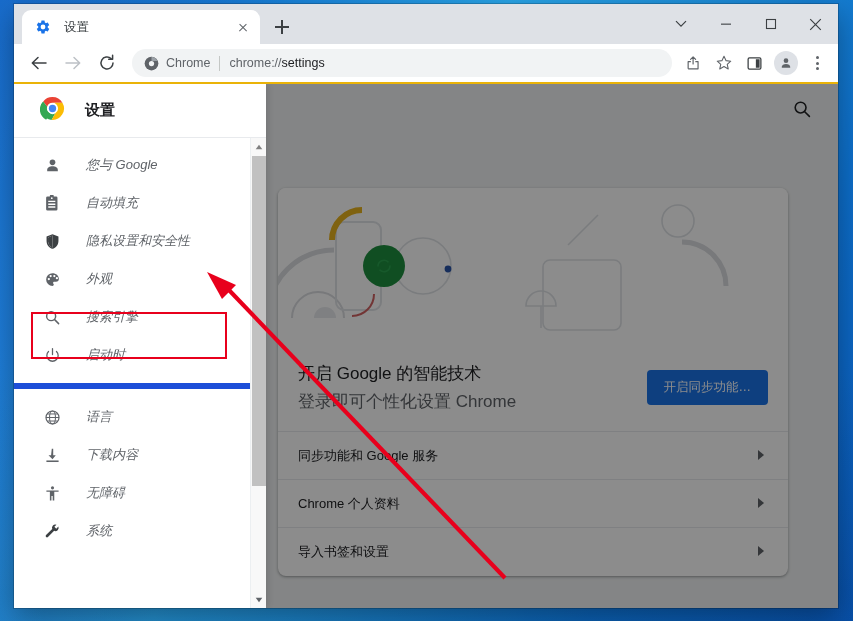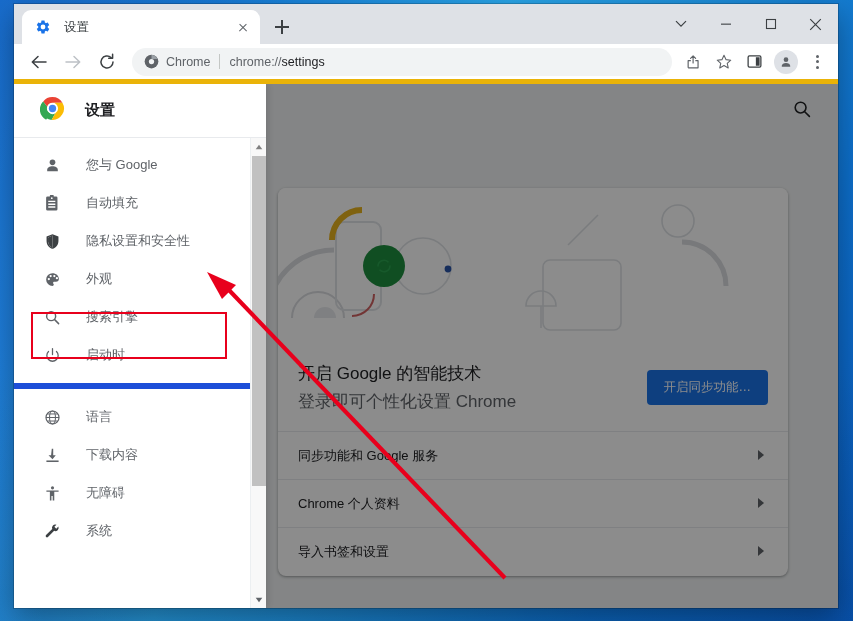--- a/index.html
+++ b/index.html
@@ -95,21 +95,21 @@
     display: flex; align-items: center; justify-content: center;
   }
   .wc svg { display: block; }
 
   
   .toolbar {
     height: 40px;
     background: #ffffff;
     display: flex; align-items: center;
     padding: 0 8px 0 10px;
-    border-bottom: 5px solid #eab308;
+    border-bottom: 2px solid #eab308;
   }
   .nav-btn {
     width: 30px; height: 30px;
     display: flex; align-items: center; justify-content: center;
     border-radius: 50%;
     flex: 0 0 30px;
     margin-right: 4px;
   }
   .omnibox {
     flex: 1 1 auto;
@@ -261,20 +261,21 @@
     flex: 1 1 auto;
     overflow: hidden;
   }
   .menu-group { padding-top: 8px; }
   .menu-group.second { border-top: 6px solid #1d4ed8; padding-top: 9px; margin-top: 9px; }
   .menu-item {
     height: 38px;
     display: flex; align-items: center;
     padding-left: 28px;
     position: relative;
+    font-style: italic;
   }
   .menu-icon {
     width: 20px; height: 20px; flex: 0 0 20px;
     display: flex; align-items: center; justify-content: center;
   }
   .menu-label {
     margin-left: 24px;
     font-size: 13px;
     color: #5f6368;
     white-space: nowrap;

